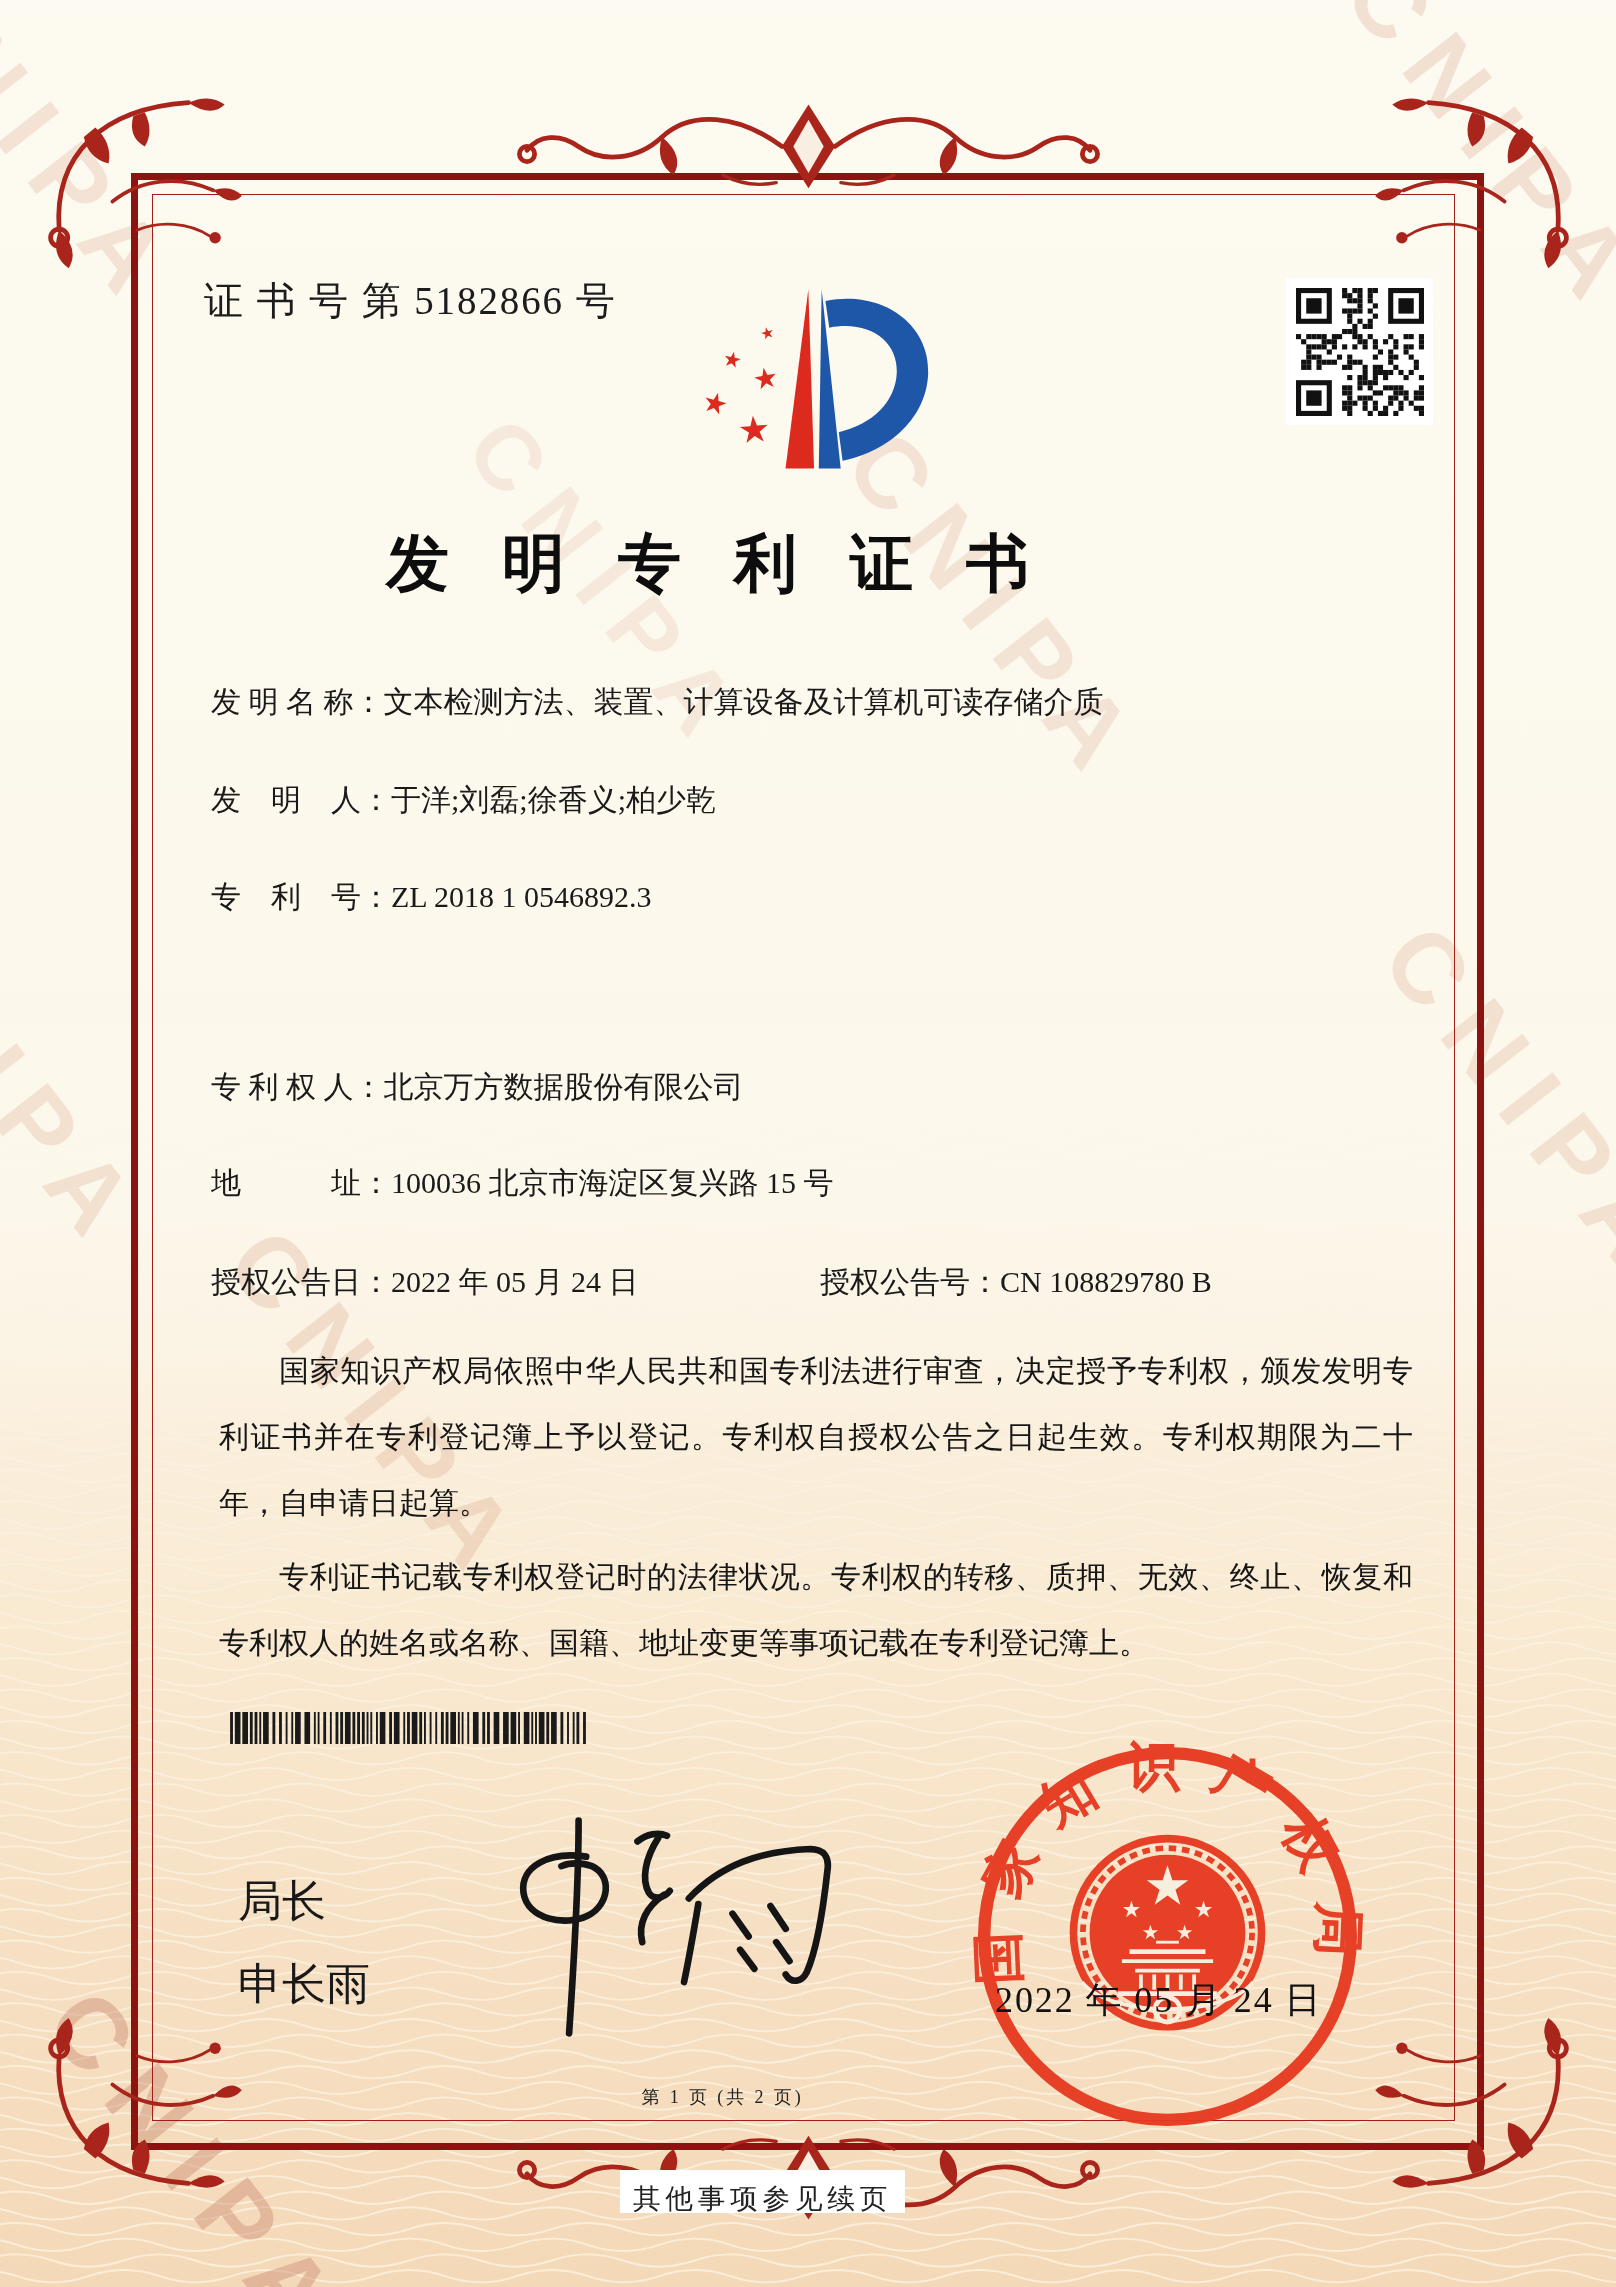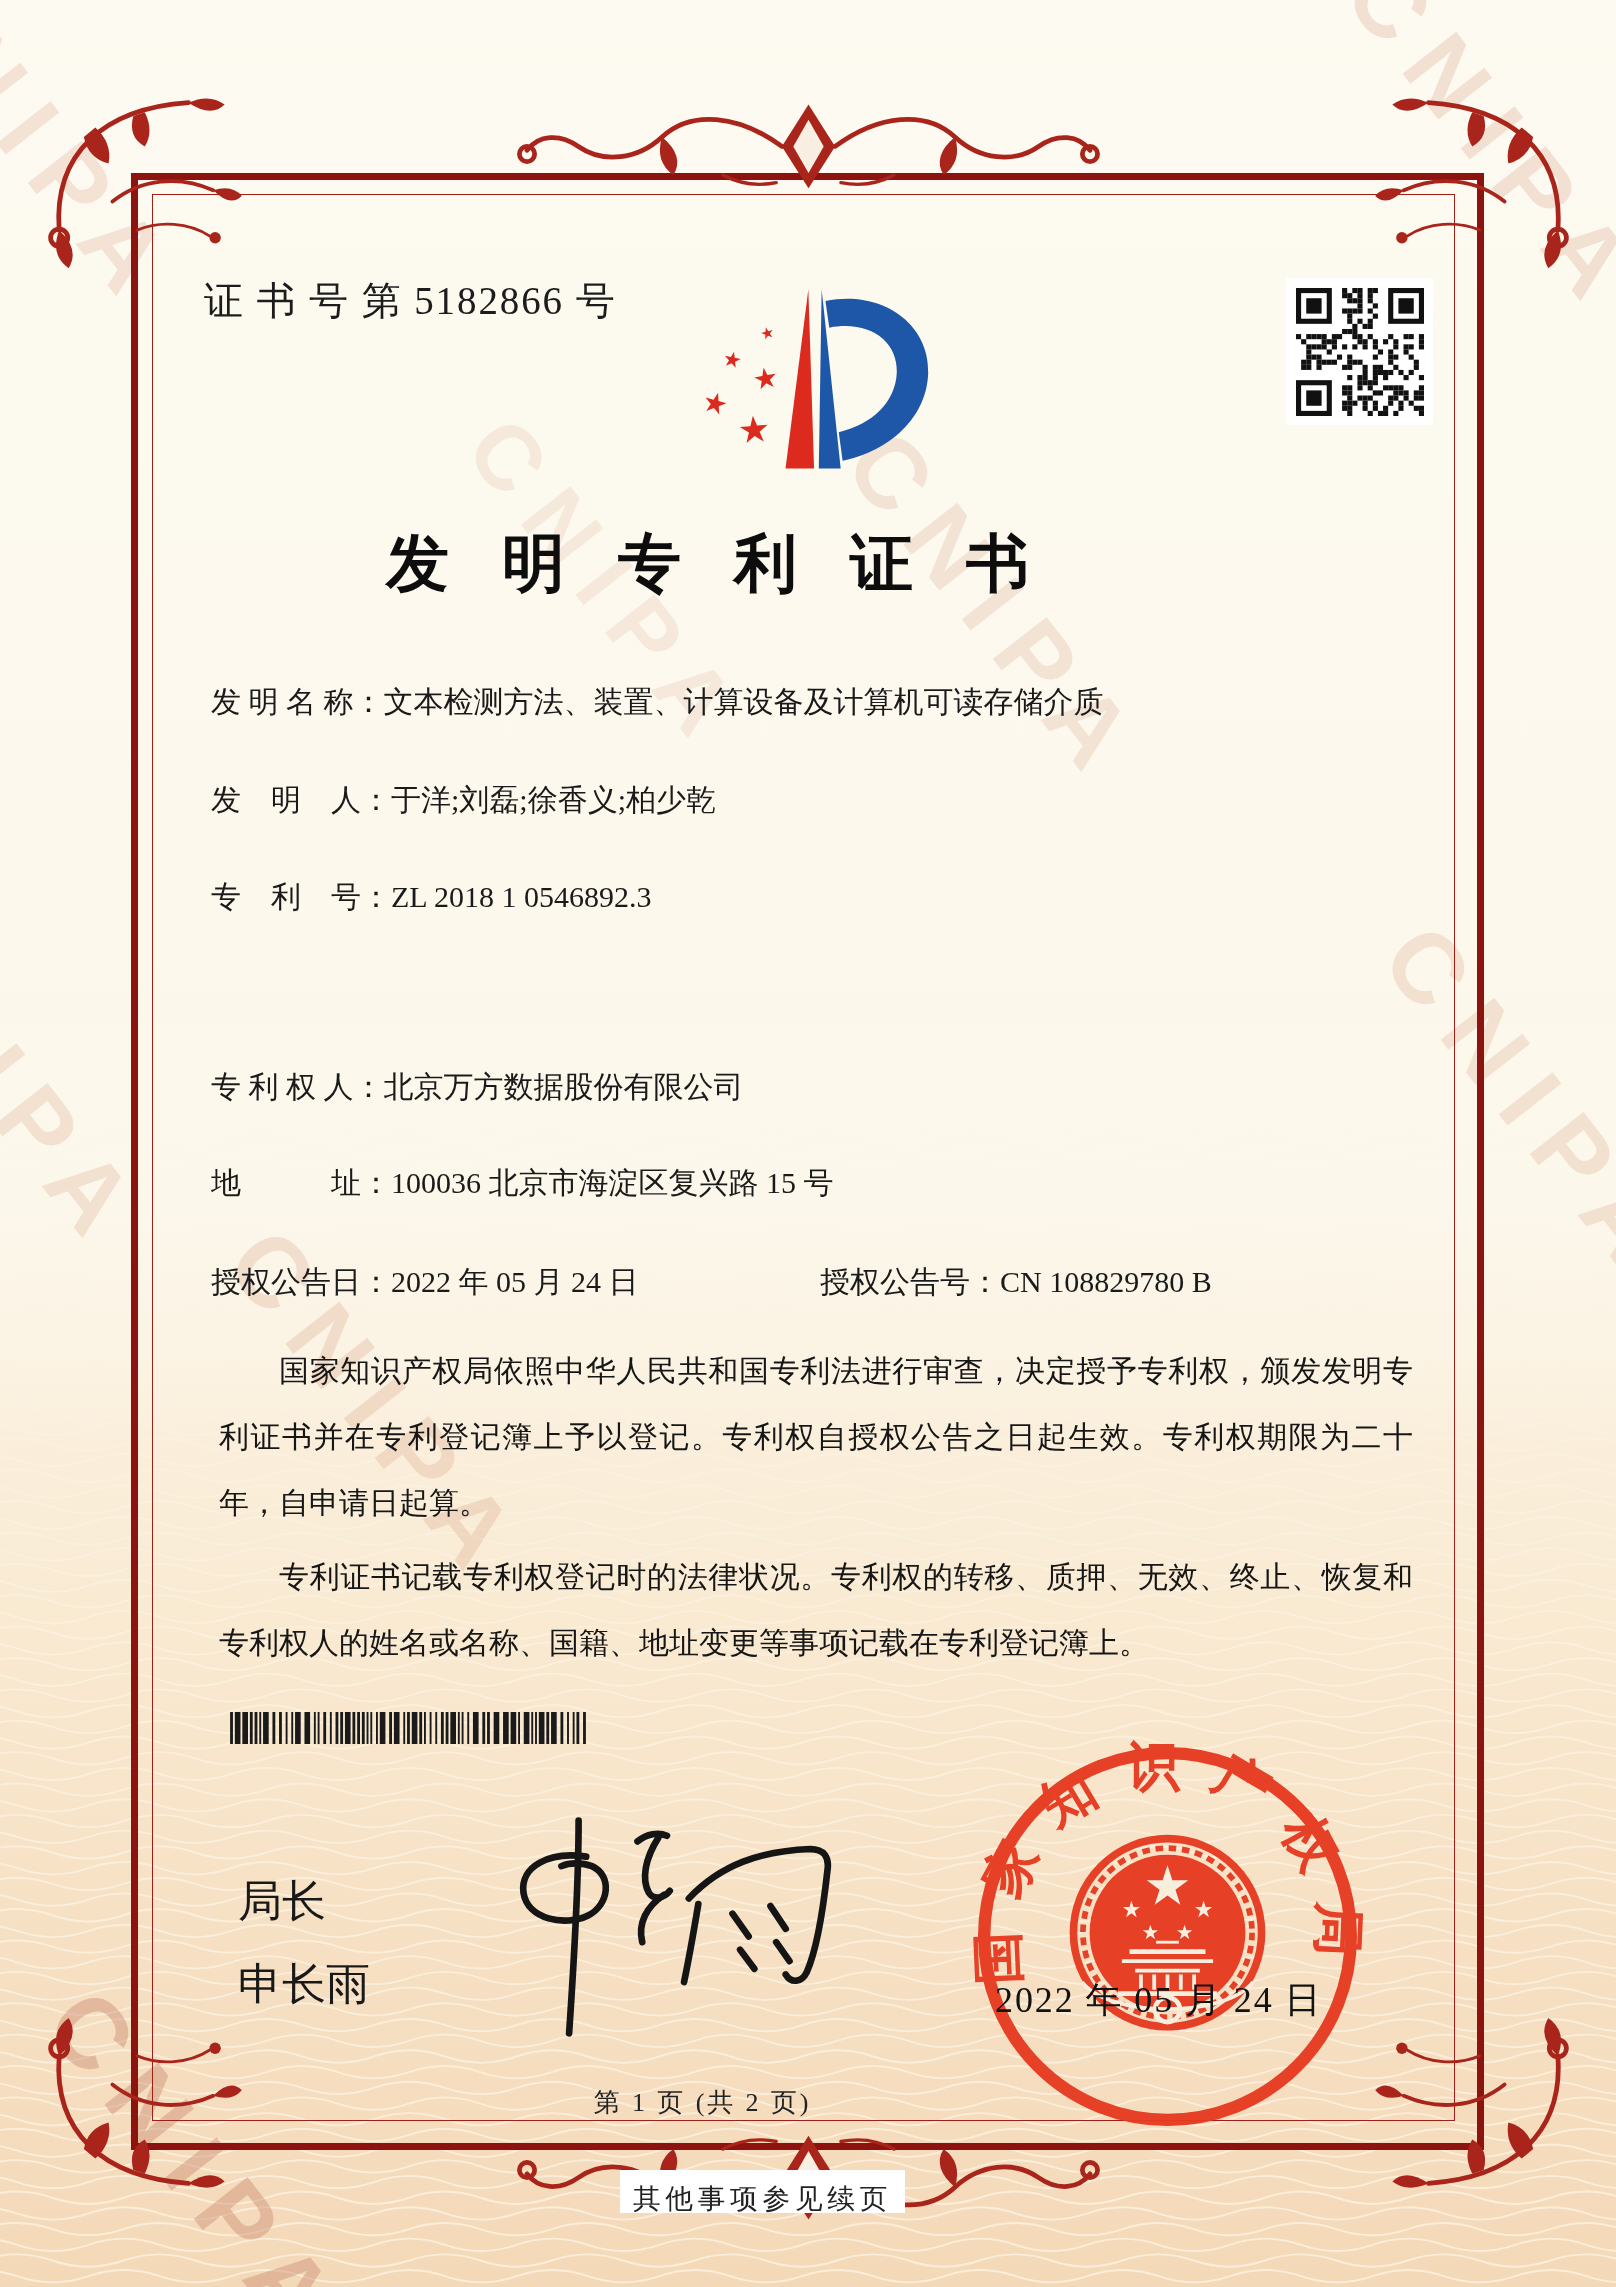--- a/index.html
+++ b/index.html
@@ -32,21 +32,21 @@
     text-align:justify;z-index:5;color:#161616;}
   .paras p{margin:8px;text-indent:2em;}
   #barcode{position:absolute;left:228px;top:1712px;z-index:5;}
   .signer{position:absolute;left:238px;z-index:5;font-family:"Liberation Sans","DejaVu Sans",sans-serif;
     font-size:44px;font-weight:500;color:#191919;}
   #signature{position:absolute;left:495px;top:1807px;z-index:5;}
   #sealSvg{position:absolute;left:968px;top:1737px;z-index:6;opacity:.96;}
   .sealdate{position:absolute;left:995px;top:1976px;font-size:36px;letter-spacing:1.9px;
     color:#121212;z-index:7;white-space:nowrap;}
   .pagefoot{position:absolute;left:0;top:2085px;width:1405px;text-align:center;
-    font-size:26px;letter-spacing:2.9px;z-index:5;color:#222;}
+    font-size:18px;letter-spacing:2.9px;z-index:5;color:#222;padding-left:20px;}
   .contnote{position:absolute;left:620px;top:2170px;width:285px;height:43px;background:#ffffff;
     text-align:center;line-height:57px;font-size:27.6px;letter-spacing:4.8px;z-index:8;color:#222;}
   
   #logo{position:absolute;left:677px;top:282px;z-index:5;}
   .qrbox{position:absolute;left:1286px;top:278px;background:#ffffff;padding:9.5px;z-index:5;line-height:0;}
 </style>
 </head>
 <body>
 
 <div id="page">

